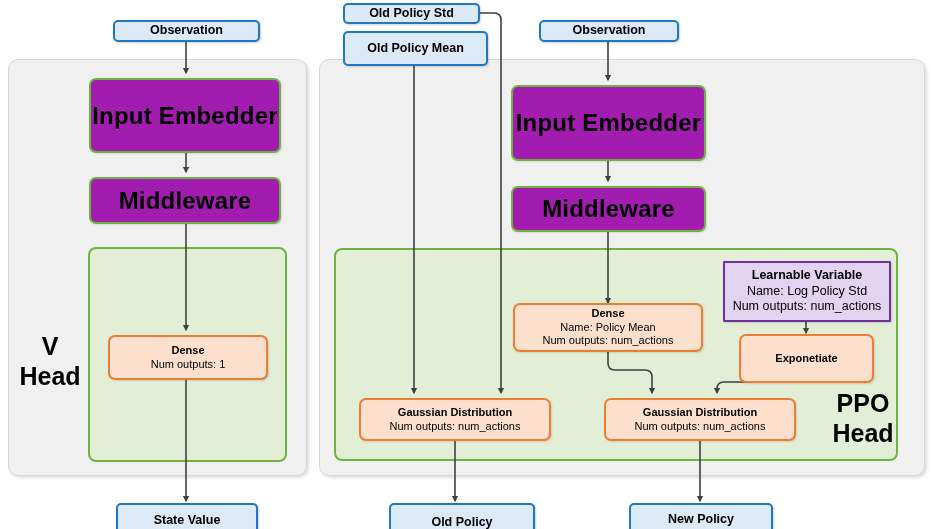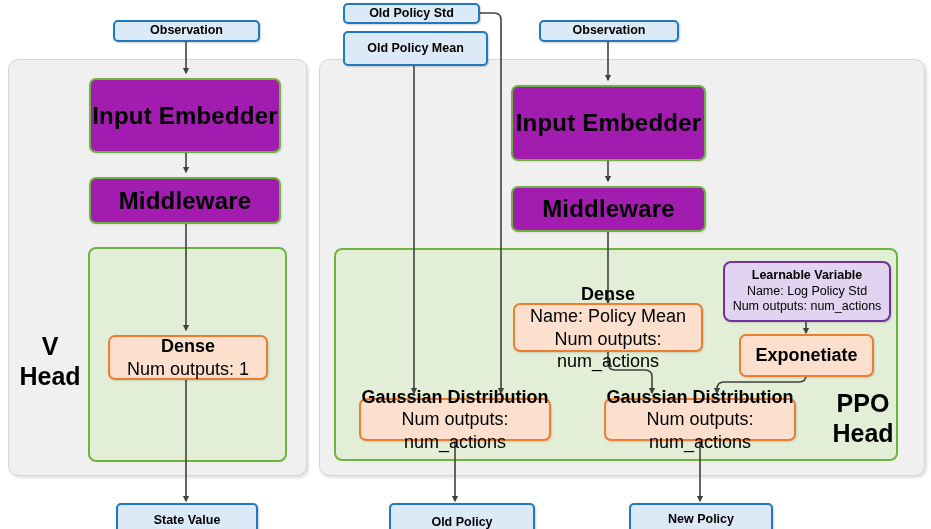--- a/index.html
+++ b/index.html
@@ -13,22 +13,22 @@
   .group-green{position:absolute;background:#e2eed6;border:2px solid #6cb33f;
     border-radius:8px;}
 
   
   .node{position:absolute;box-sizing:border-box;display:flex;flex-direction:column;
     align-items:center;justify-content:center;text-align:center;line-height:1.25;}
   .n-green{background:#a21caf;border:2px solid #6cb33f;border-radius:7px;
     font-weight:bold;font-size:24px;letter-spacing:.2px;
     box-shadow:1px 1px 2px rgba(0,0,0,.10);}
   .n-orange{background:#fce0cd;border:2px solid #ed7d31;border-radius:7px;
-    font-size:18px;box-shadow:1px 1px 2px rgba(0,0,0,.12);}
-  .n-purple{background:#e2d4f0;border:2px solid #7030a0;border-radius:8px;
+    font-size:11px;box-shadow:1px 1px 2px rgba(0,0,0,.12);}
+  .n-purple{background:#e2d4f0;border:2px solid #7030a0;border-radius:1px;
     font-size:12.5px;box-shadow:1px 1px 2px rgba(0,0,0,.12);}
   .n-blue{background:#dce9f7;border:2px solid #1f78c1;border-radius:5px;
     font-size:12.5px;font-weight:bold;box-shadow:1px 1px 2px rgba(0,0,0,.18);}
   .n-orange .ttl,.n-purple .ttl{font-weight:bold;}
   .n-orange .ln,.n-purple .ln{font-weight:normal;}
 
   
   .sect-label{position:absolute;font-weight:bold;font-size:25px;text-align:center;
     line-height:1.18;color:#000;}
 
@@ -129,21 +129,21 @@
     <span class="ln">Name: Policy Mean</span>
     <span class="ln">Num outputs: num_actions</span>
   </div>
 
   <div class="node n-purple" style="left:723px;top:261px;width:168px;height:61px;">
     <span class="ttl">Learnable Variable</span>
     <span class="ln">Name: Log Policy Std</span>
     <span class="ln">Num outputs: num_actions</span>
   </div>
 
-  <div class="node n-orange" style="left:739px;top:334px;width:135px;height:43px;font-weight:bold;align-items:center;">
+  <div class="node n-orange" style="left:739px;top:334px;width:135px;height:49px;font-weight:bold;align-items:center;">
     <span>Exponetiate</span>
   </div>
 
   <div class="node n-orange" style="left:359px;top:398px;width:192px;height:43px;">
     <span class="ttl">Gaussian Distribution</span>
     <span class="ln">Num outputs: num_actions</span>
   </div>
 
   <div class="node n-orange" style="left:604px;top:398px;width:192px;height:43px;">
     <span class="ttl">Gaussian Distribution</span>

